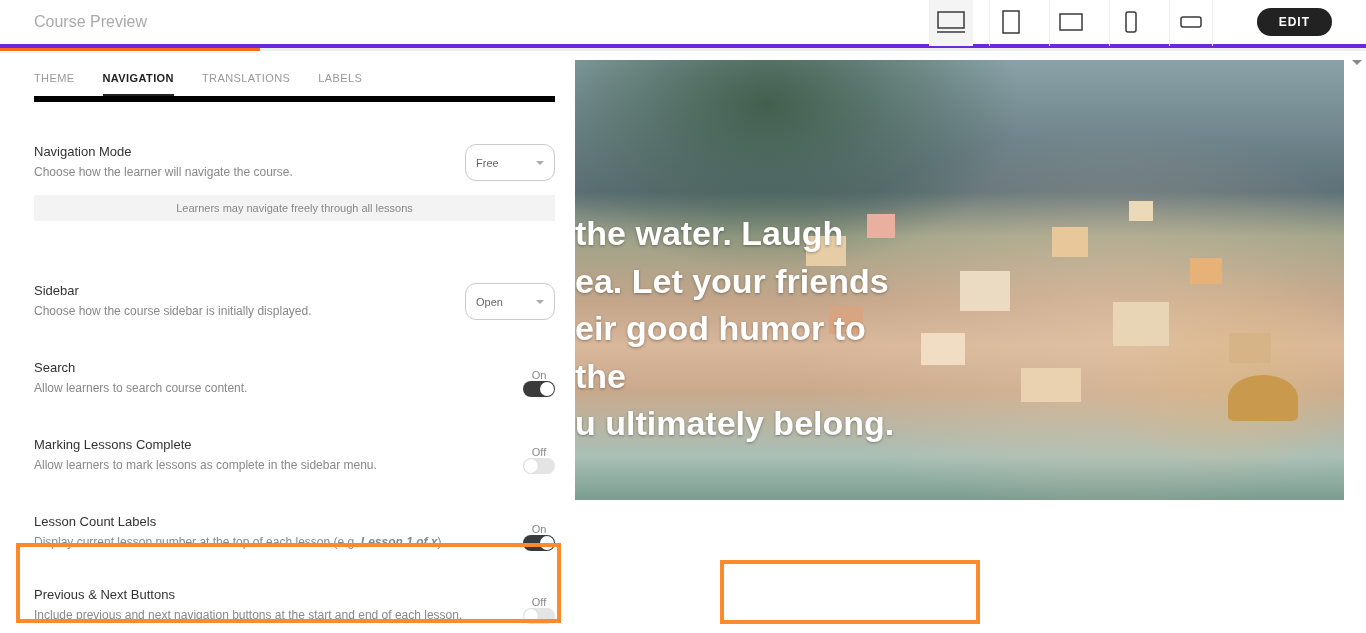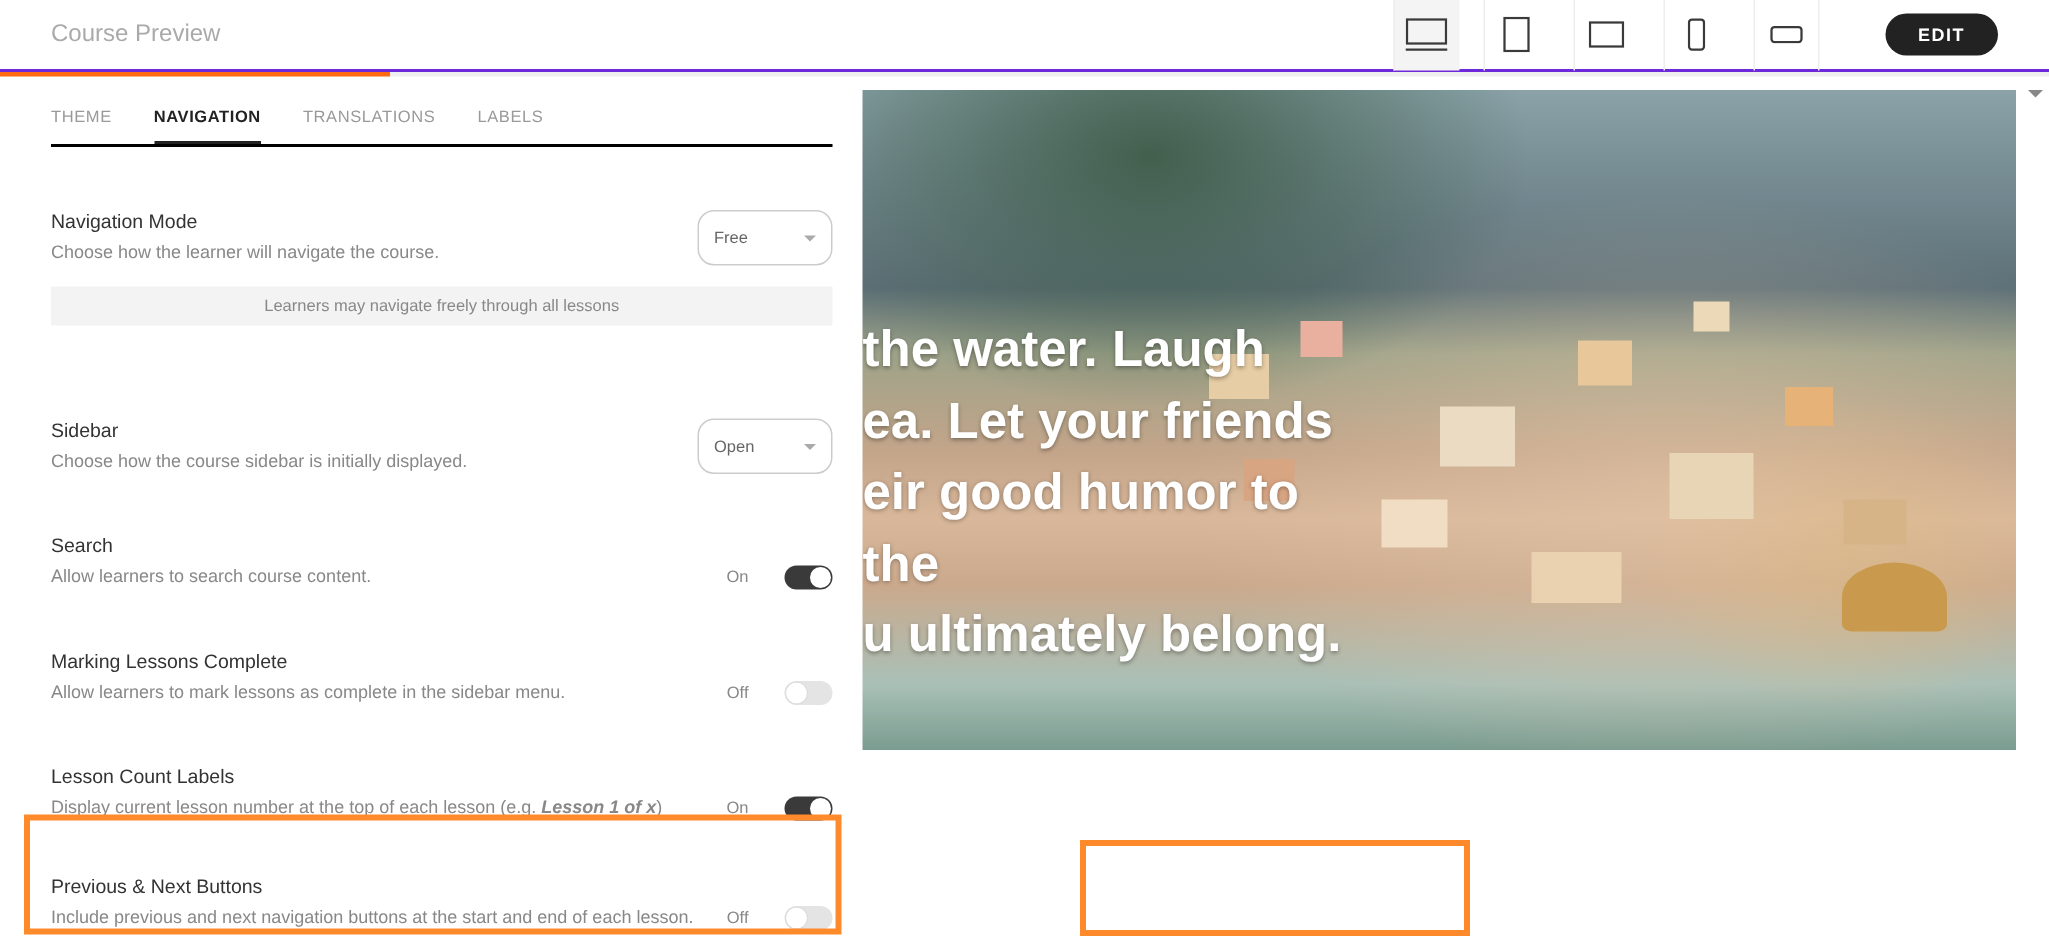--- a/index.html
+++ b/index.html
@@ -12,21 +12,21 @@
     height: 633px;
     overflow: hidden;
     position: relative;
   }
   .top-bar {
     height: 48px;
     display: flex;
     align-items: center;
     justify-content: space-between;
     padding: 0 34px 0 34px;
-    border-bottom: 2px solid #6d28d9;
+    border-bottom: 4px solid #6d28d9;
     position: relative;
   }
   .top-bar .title {
     color: #aaa;
     font-size: 16px;
     font-weight: 500;
   }
   .top-bar .right {
     display: flex;
     align-items: center;
@@ -75,21 +75,21 @@
   .panel {
     width: 575px;
     padding: 24px 20px 0 34px;
     overflow: hidden;
     position: relative;
   }
 
   .tabs {
     display: flex;
     gap: 28px;
-    border-bottom: 2px solid #000000;
+    border-bottom: 6px solid #000000;
     margin-bottom: 24px;
   }
   .tab {
     font-size: 11px;
     letter-spacing: 0.4px;
     color: #999;
     padding-bottom: 10px;
     cursor: pointer;
   }
   .tab.active {
@@ -139,21 +139,21 @@
   }
   .info-strip {
     background: #f3f3f3;
     color: #888;
     font-size: 11px;
     text-align: center;
     padding: 7px;
     margin-top: 14px;
   }
 
-  .toggle-line { display:flex; align-items:center; gap:24px; margin-top: 4px; }
+  .toggle-line { display:flex; align-items:center; gap:0; margin-top: 4px; flex-direction: column; }
   .toggle-label { font-size: 11px; color: #888; }
   .switch {
     width: 32px; height: 16px; border-radius: 8px;
     position: relative; cursor: pointer;
   }
   .switch.on { background: #3a3a3a; }
   .switch.off { background: #e4e4e4; }
   .switch .knob {
     position: absolute; top: 1px; width: 14px; height: 14px;
     border-radius: 50%; background: #fff;

